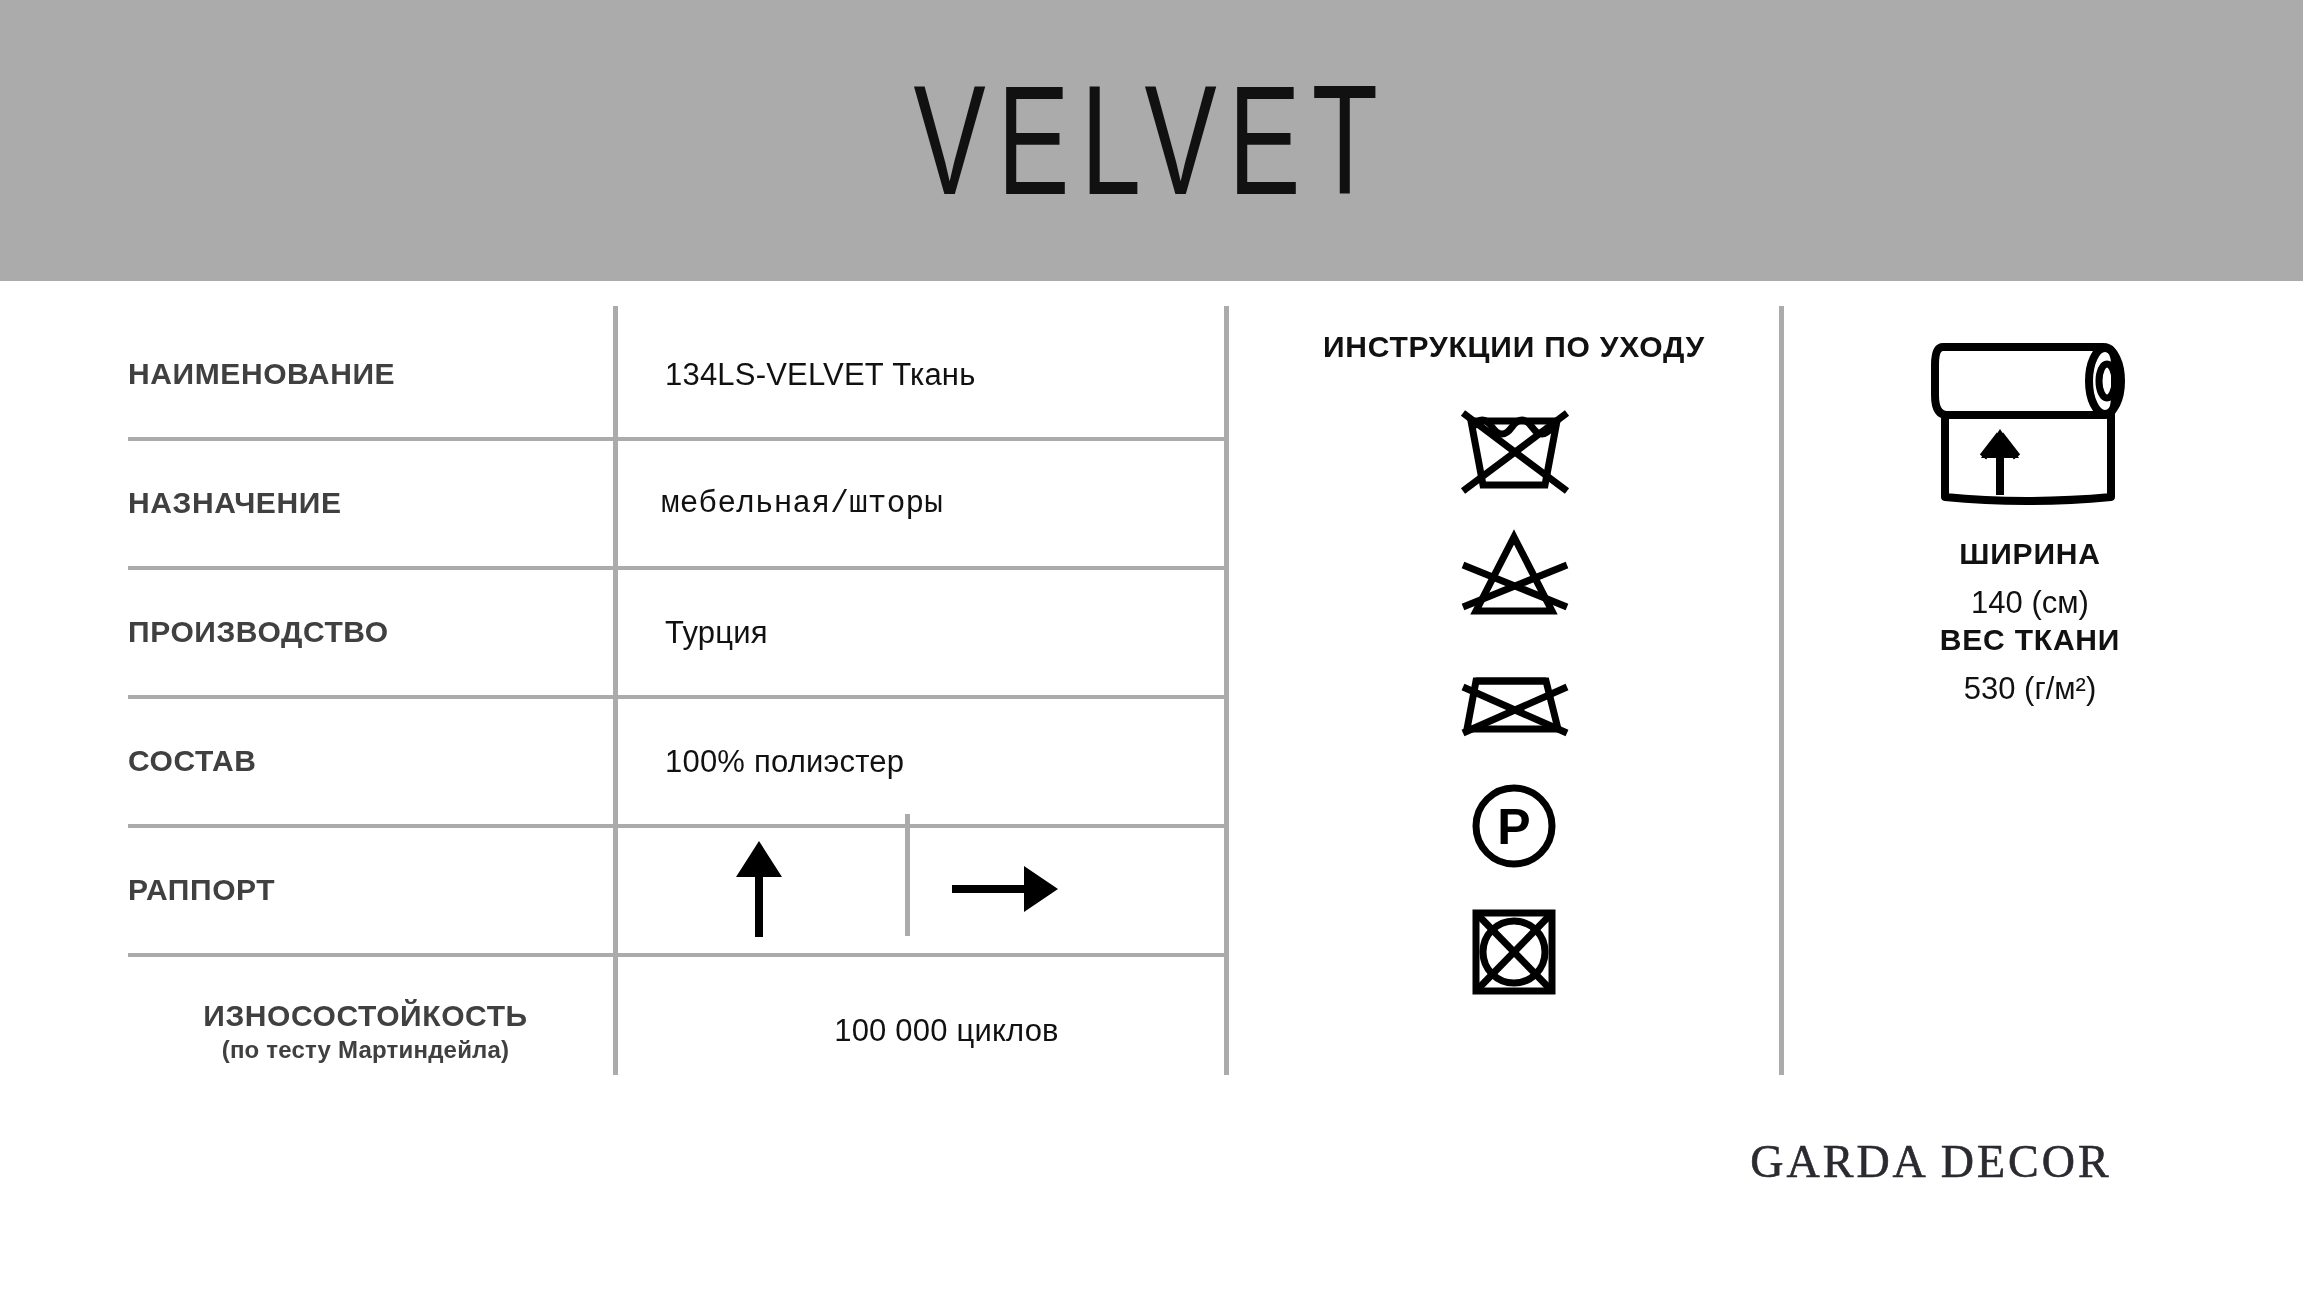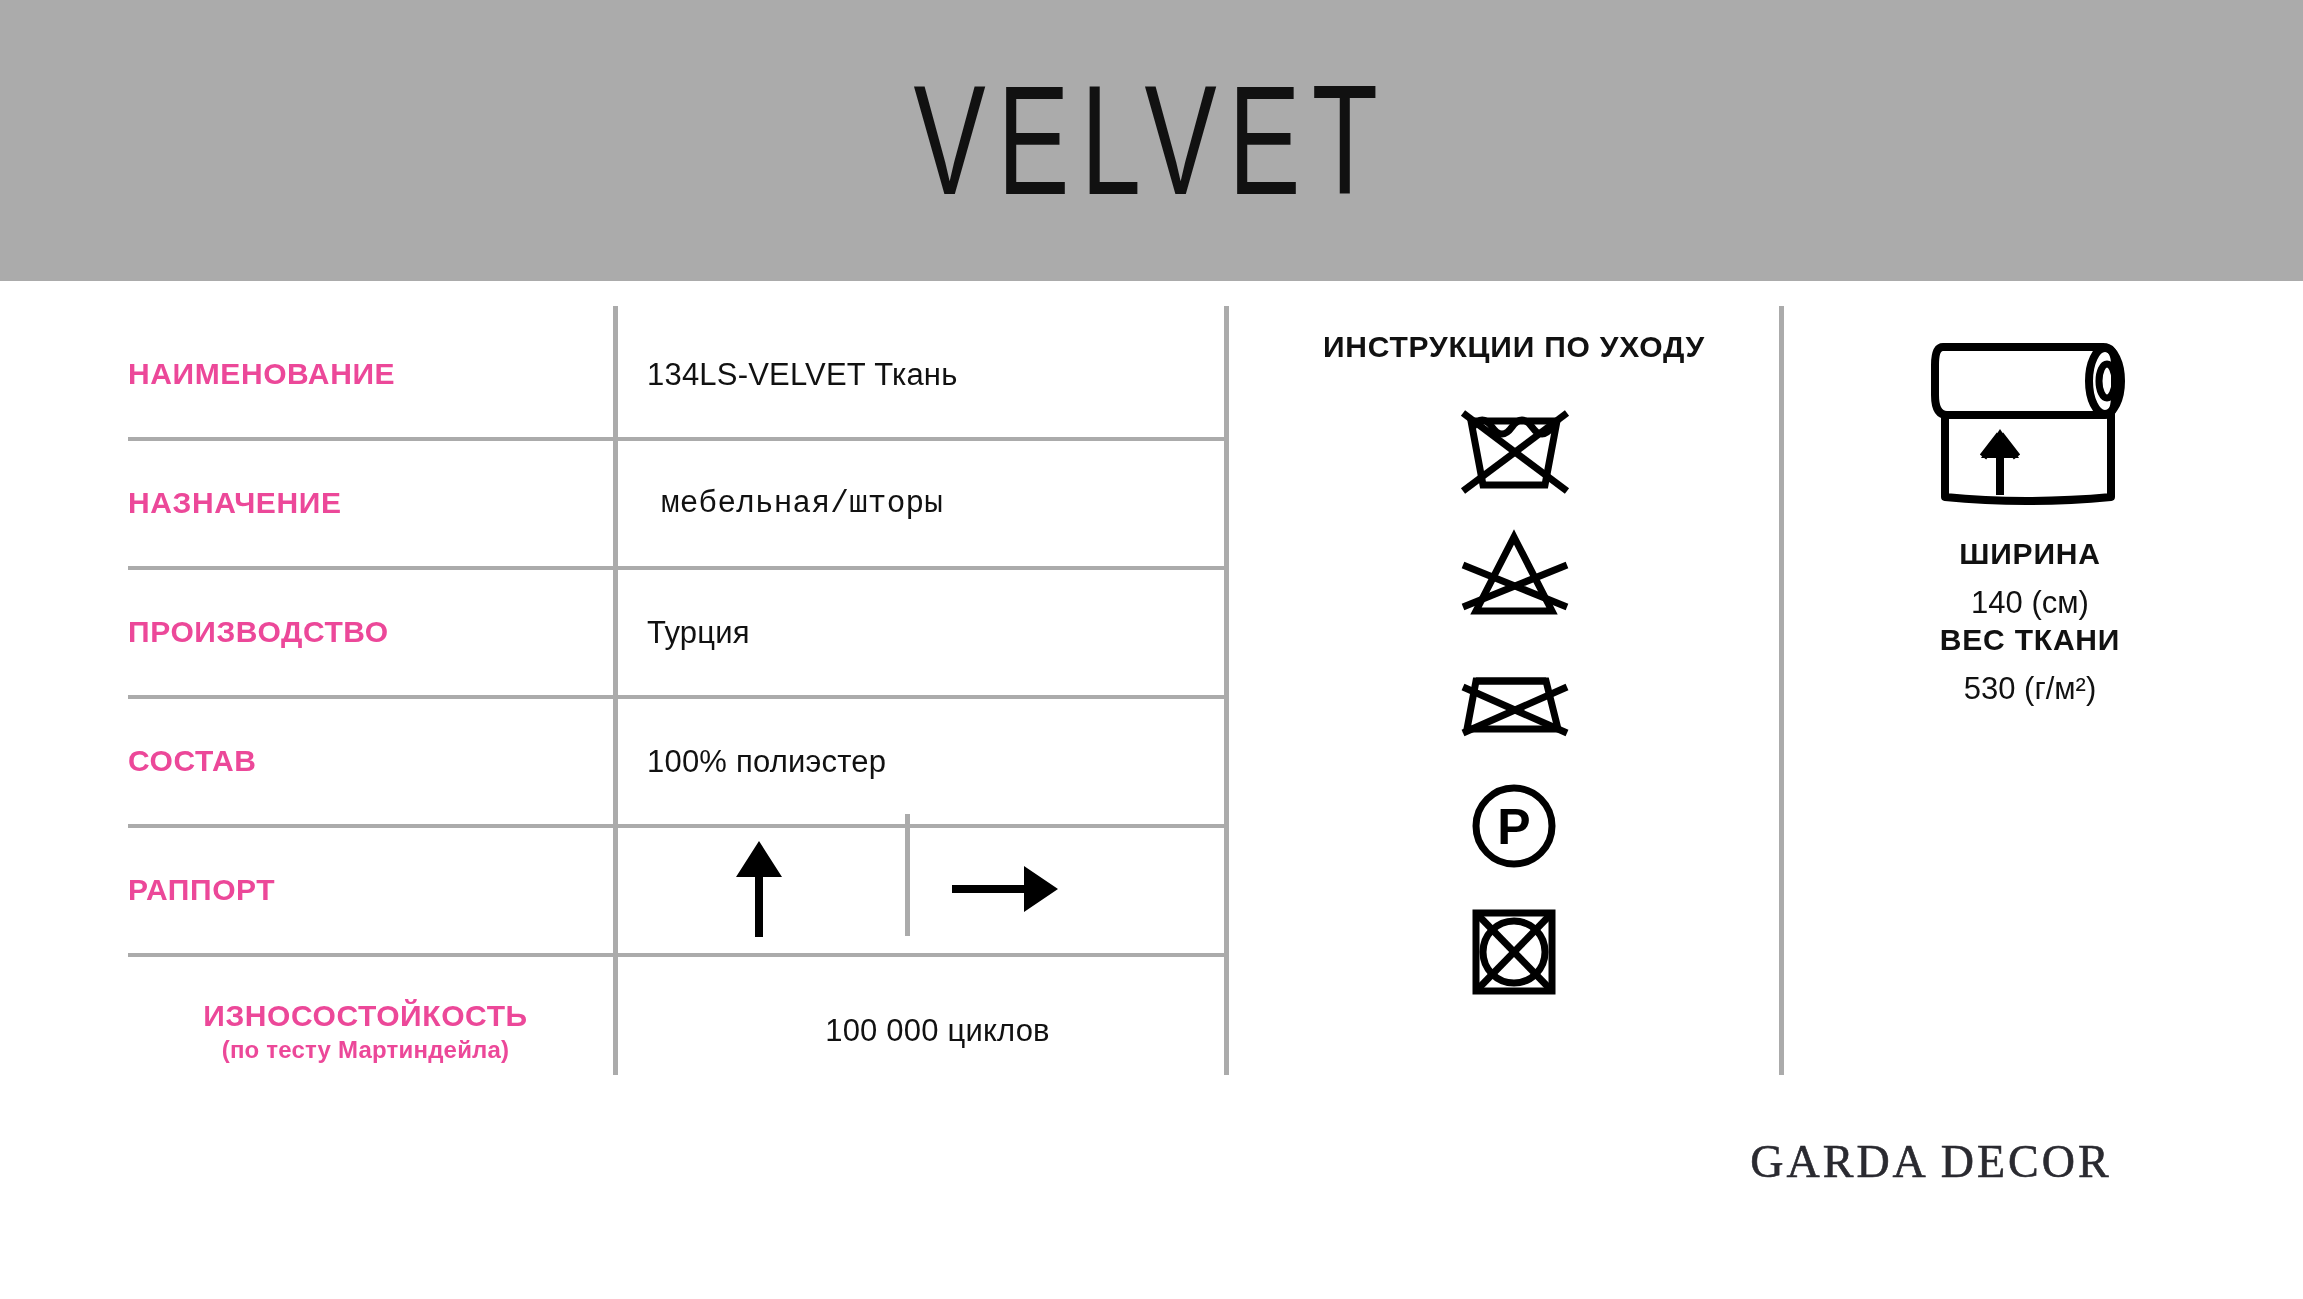--- a/index.html
+++ b/index.html
@@ -67,32 +67,32 @@
     text-align: center;
   }
   .spec-label {
     width: 485px;
     flex: 0 0 485px;
     padding-right: 10px;
     box-sizing: border-box;
     font-size: 30px;
     font-weight: bold;
     letter-spacing: 0.6px;
-    color: #ec4899;
+    color: #404040;
     line-height: 1.22;
   }
   .spec-label .sub {
     display: block;
     font-size: 24px;
     font-weight: bold;
     letter-spacing: 0.2px;
   }
   .spec-value {
     flex: 1 1 auto;
-    padding-left: 34px;
+    padding-left: 52px;
     box-sizing: border-box;
     font-size: 31px;
     font-weight: 400;
     color: #111111;
     letter-spacing: 0.2px;
   }
   .spec-value.indent {
     padding-left: 48px;
     font-family: Liberation Mono, monospace;
   }

